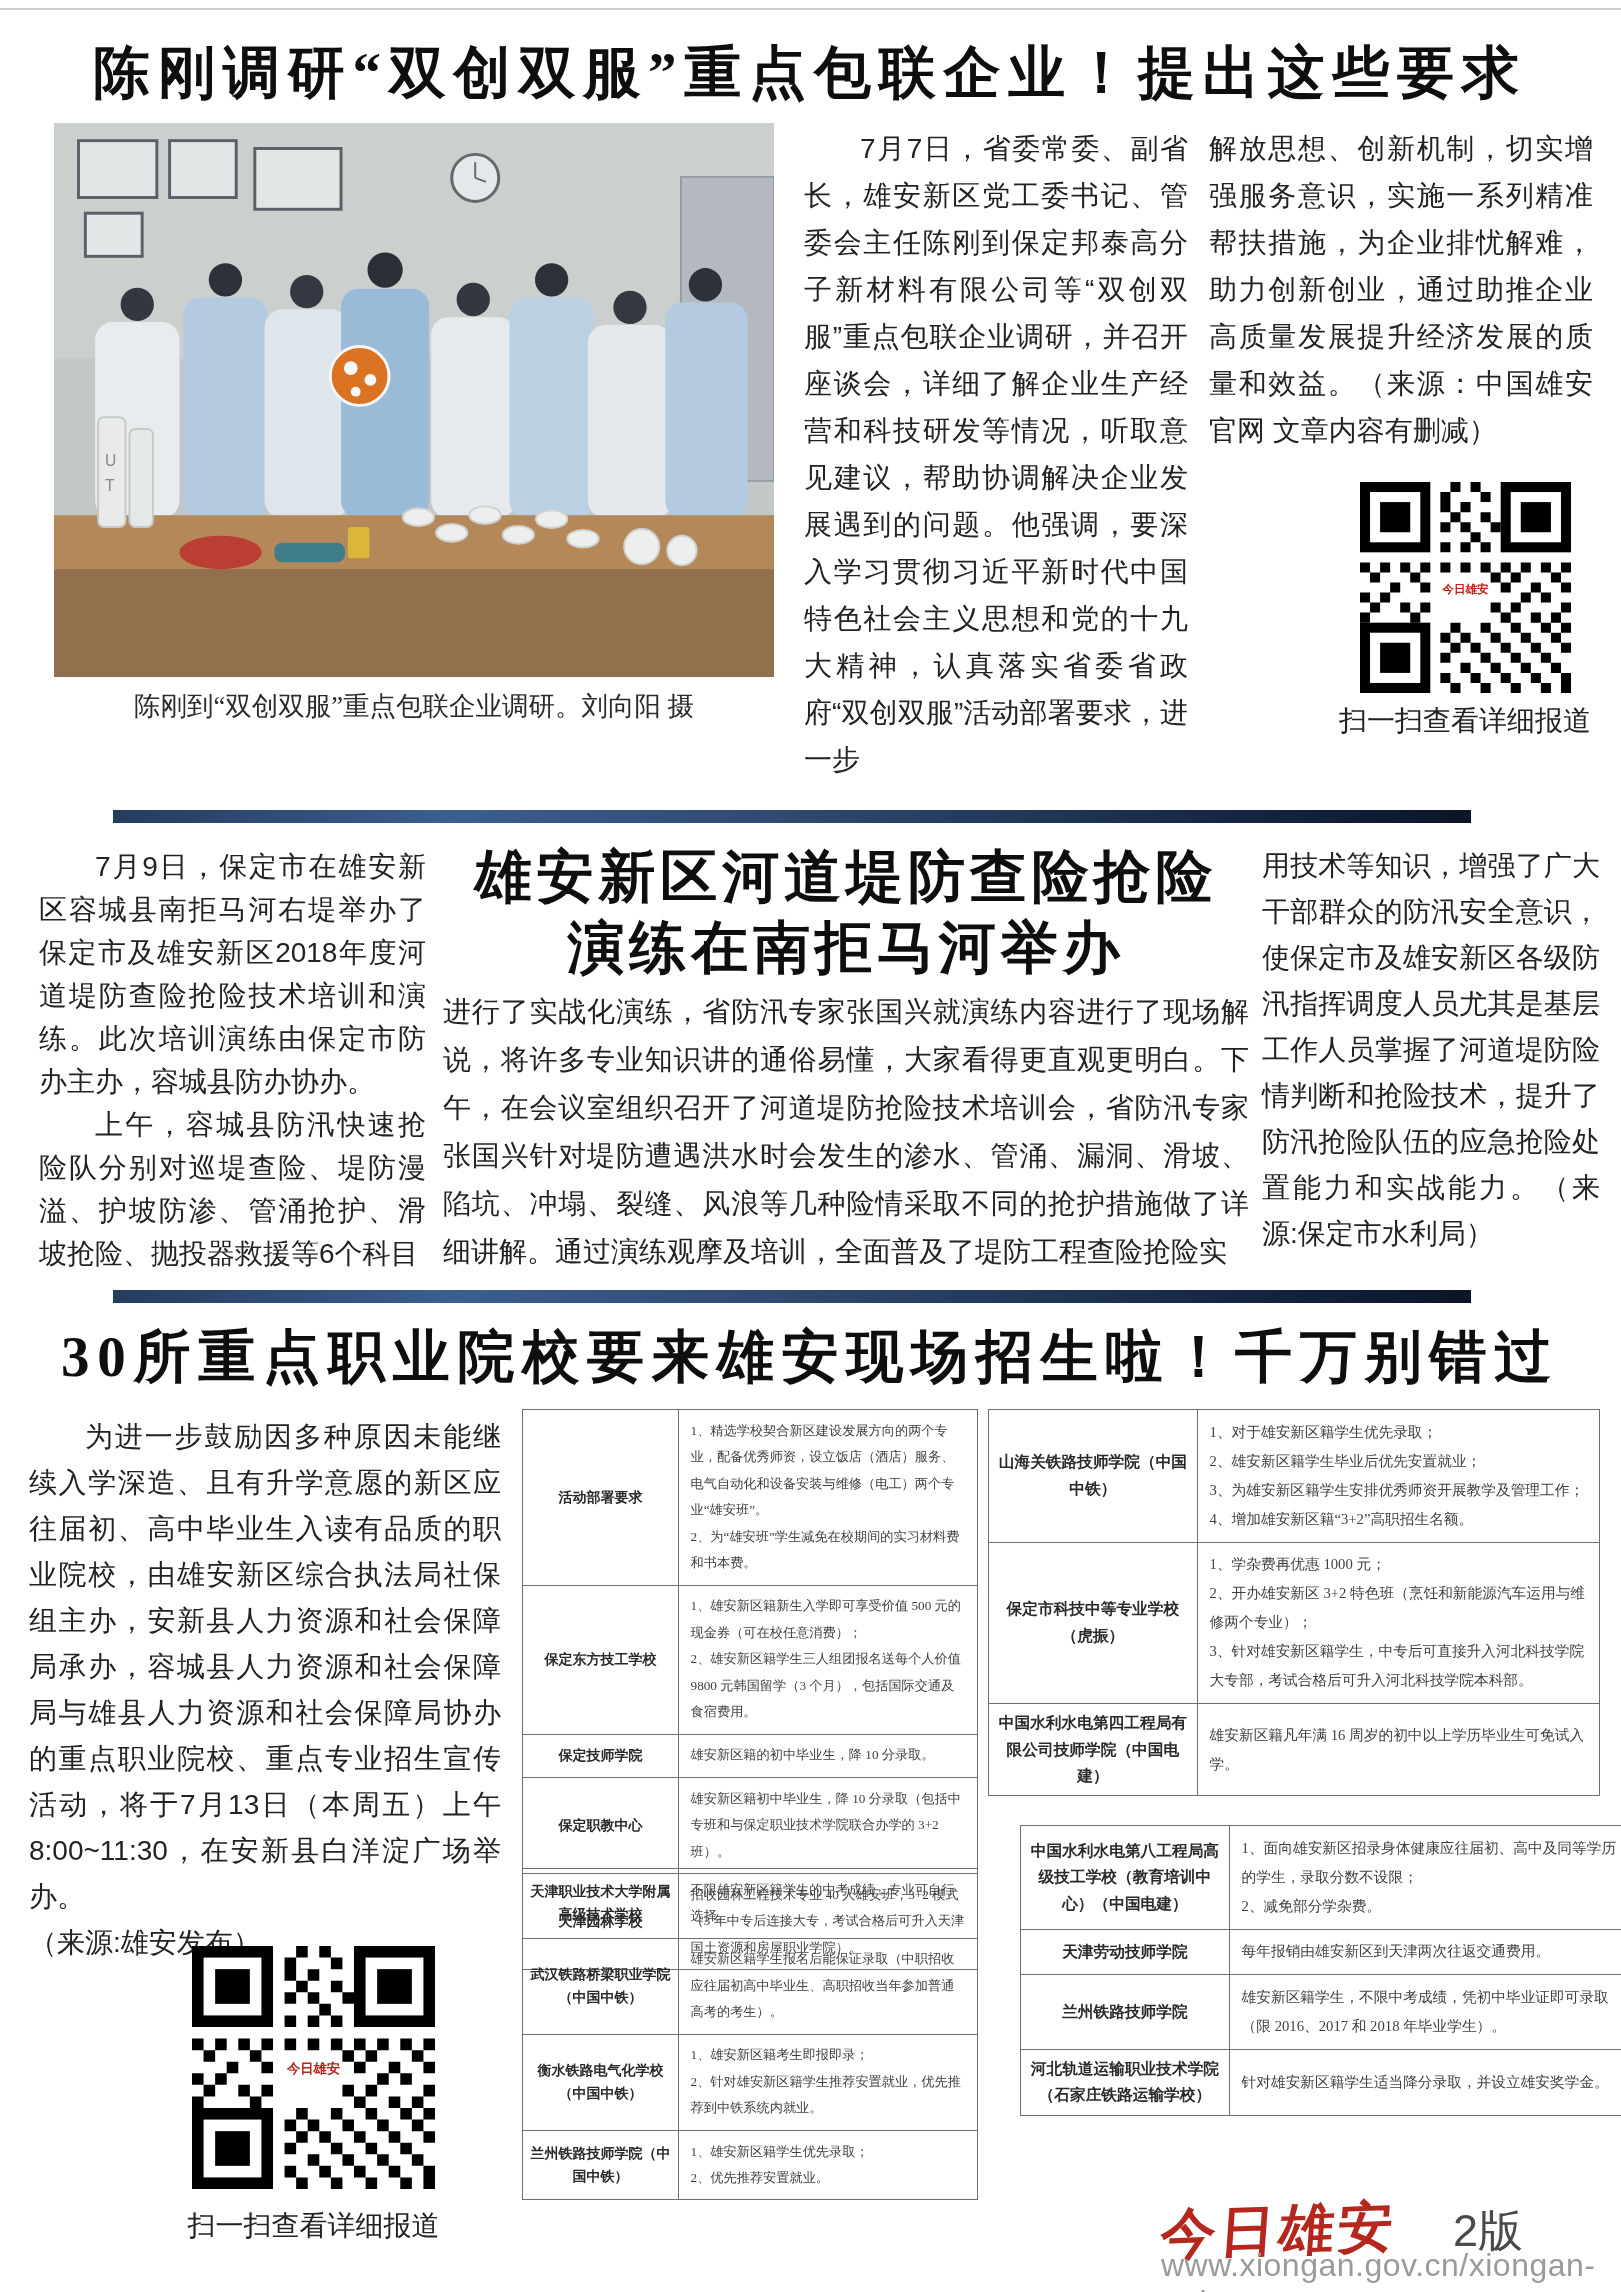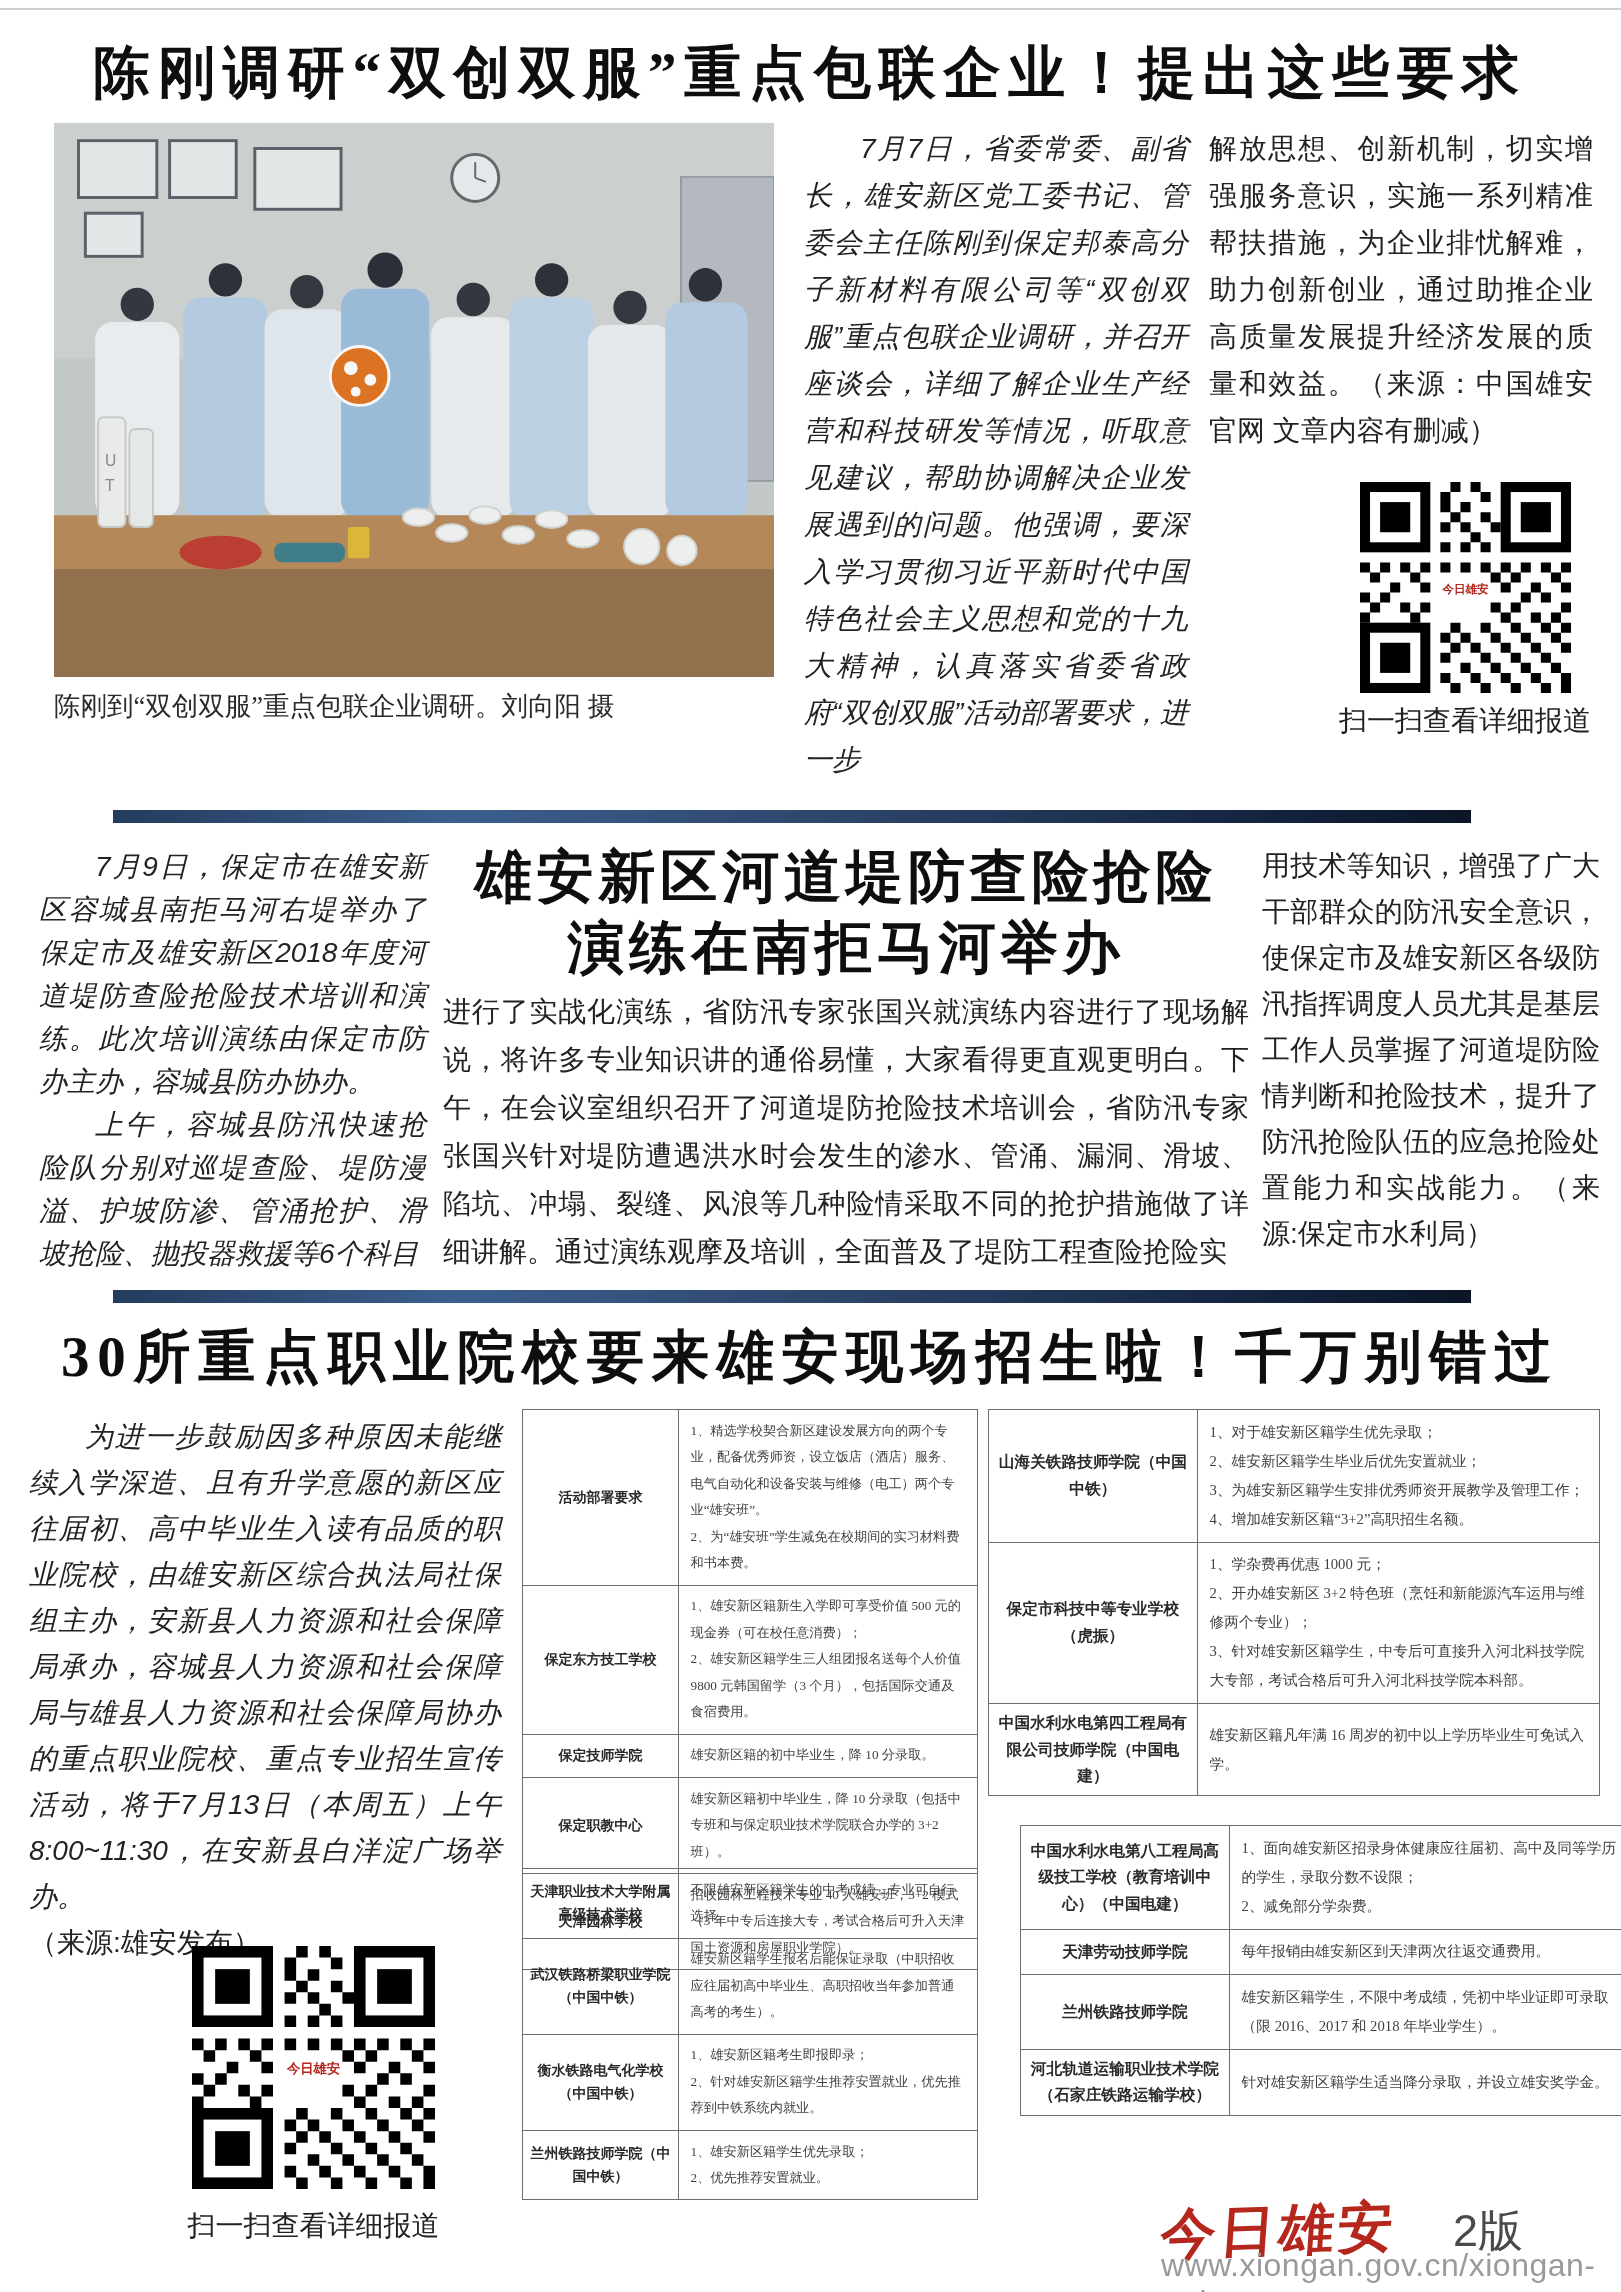--- a/index.html
+++ b/index.html
@@ -9,31 +9,31 @@
   .top-rule{top:7.8px;left:0;width:1621px;height:2px;background:#cscs;background:#cfcfcf;}
   
   .headline{font-family:"Liberation Serif","DejaVu Serif",serif;font-weight:700;color:#0e0e0e;
             text-align:center;white-space:nowrap;}
   #a1-headline{top:35px;left:29px;width:1562px;font-size:57px;letter-spacing:7.8px;}
   #a3-headline{top:1319px;left:29px;width:1562px;font-size:57px;letter-spacing:7.8px;}
   #a2-headline{top:841px;left:443px;width:806px;font-size:57px;line-height:71px;letter-spacing:4.9px;}
   
   .body-col{position:absolute;text-align:justify;color:#222;}
   .body-col p{margin:0;}
-  .ind{text-indent:2em;font-style:italic;}
+  .ind{text-indent:2em;}
   #a1-mid{top:125px;left:804px;width:384px;font-size:28px;line-height:47px;}
   #a1-right{top:125px;left:1209px;width:384px;font-size:28px;line-height:47px;}
   #a2-left{top:845px;left:39px;width:387px;font-size:28px;line-height:43px;}
   #a2-mid{top:988px;left:443px;width:806px;font-size:28px;line-height:48px;}
   #a2-right{top:843px;left:1262px;width:338px;font-size:28px;line-height:46px;}
   #a3-intro{top:1414px;left:29px;width:472px;font-size:28px;line-height:46px;}
   
   #photo{top:123px;left:54px;width:720px;height:554px;}
   #photo svg{display:block;width:720px;height:554px;}
-  #photo-caption{top:688px;left:54px;width:720px;font-size:26.5px;color:#2b2b2b;
+  #photo-caption{top:688px;left:54px;width:720px;text-align:center;font-size:26.5px;color:#2b2b2b;
                  font-family:"Liberation Serif","DejaVu Serif",serif;}
   
   .divider{height:12.7px;background:linear-gradient(90deg,#243c5d 0%,#3c5f8e 25%,#2c4468 55%,#132340 85%,#0b1526 100%);}
   #divider-1{top:810px;left:113px;width:1358px;}
   #divider-2{top:1290px;left:113px;width:1358px;}
   
   .qr{background:#fff;}
   #qr1{top:482px;left:1360px;width:211px;height:211px;}
   #qr2{top:1946px;left:192px;width:243px;height:243px;}
   .qr svg{display:block;width:100%;height:100%;}

